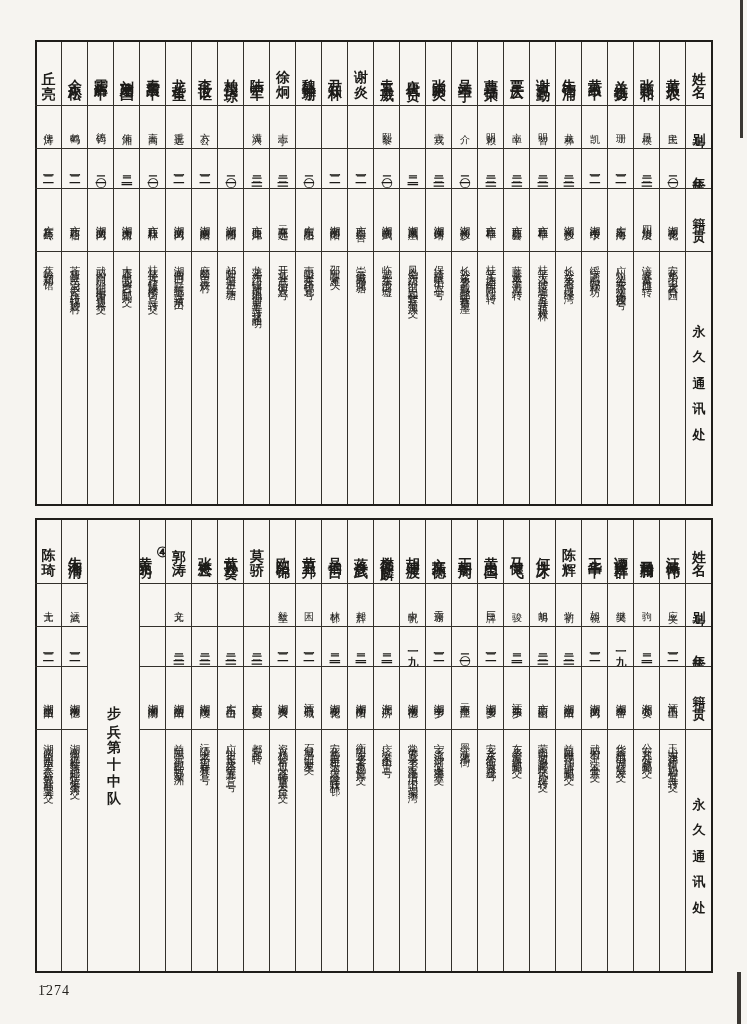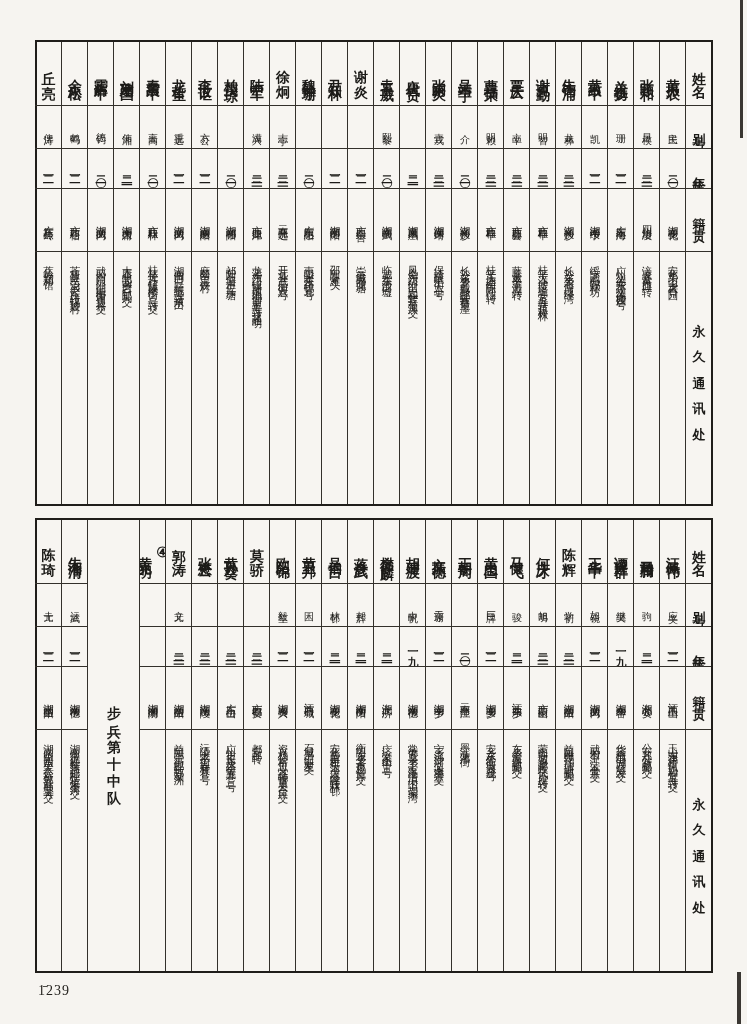--- a/index.html
+++ b/index.html
@@ -922,16 +922,16 @@
           <span class="vtext">二一</span>
         </div>
         <div class="cell cell-native">
           <span class="vtext">湖南益阳</span>
         </div>
         <div class="cell cell-addr">
           <span class="vtext">湖南益阳八里罗公桥郭晋顺宝号交</span>
         </div>
       </div>
     </div>
-  <div class="page-number">1̄239</div>
+  <div class="page-number">1̄274</div>
   <div class="edge-artifact top"></div>
   <div class="edge-artifact bottom"></div>
 </div>
 
 </body></html>

